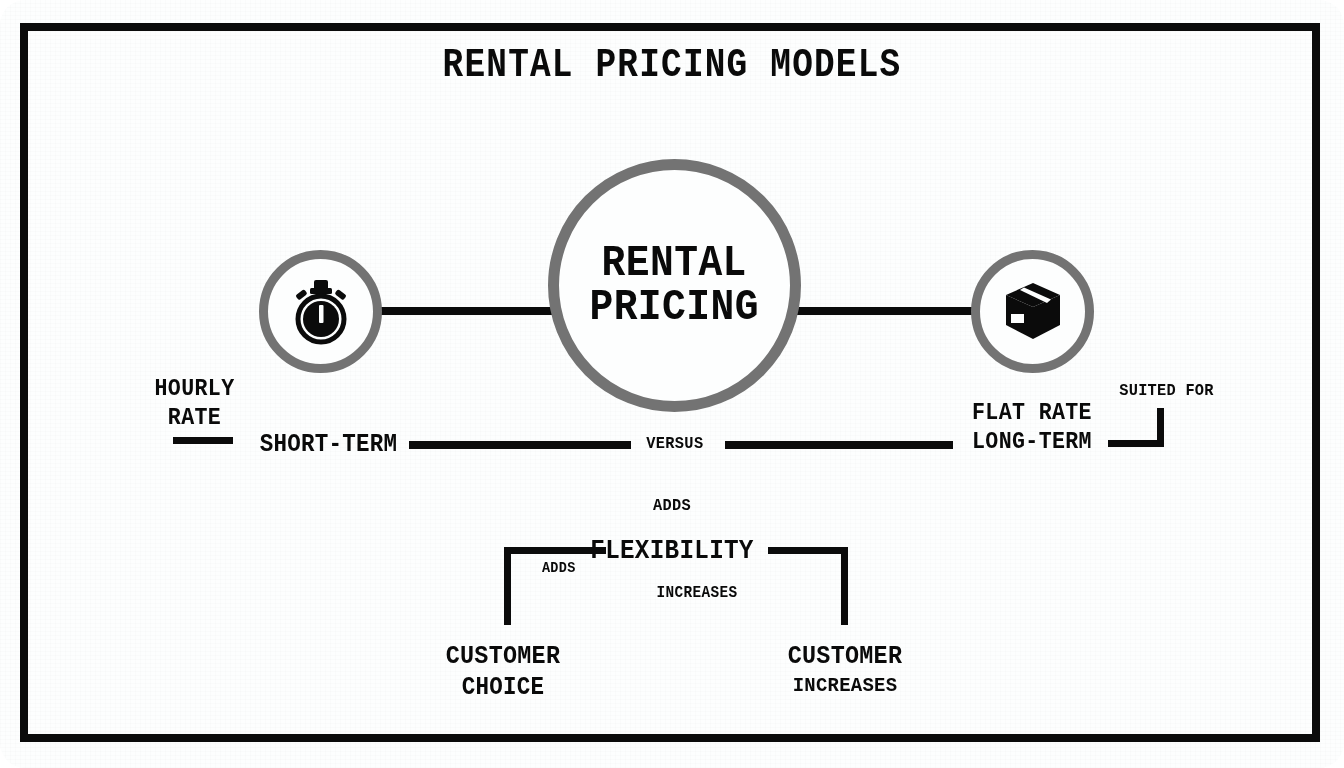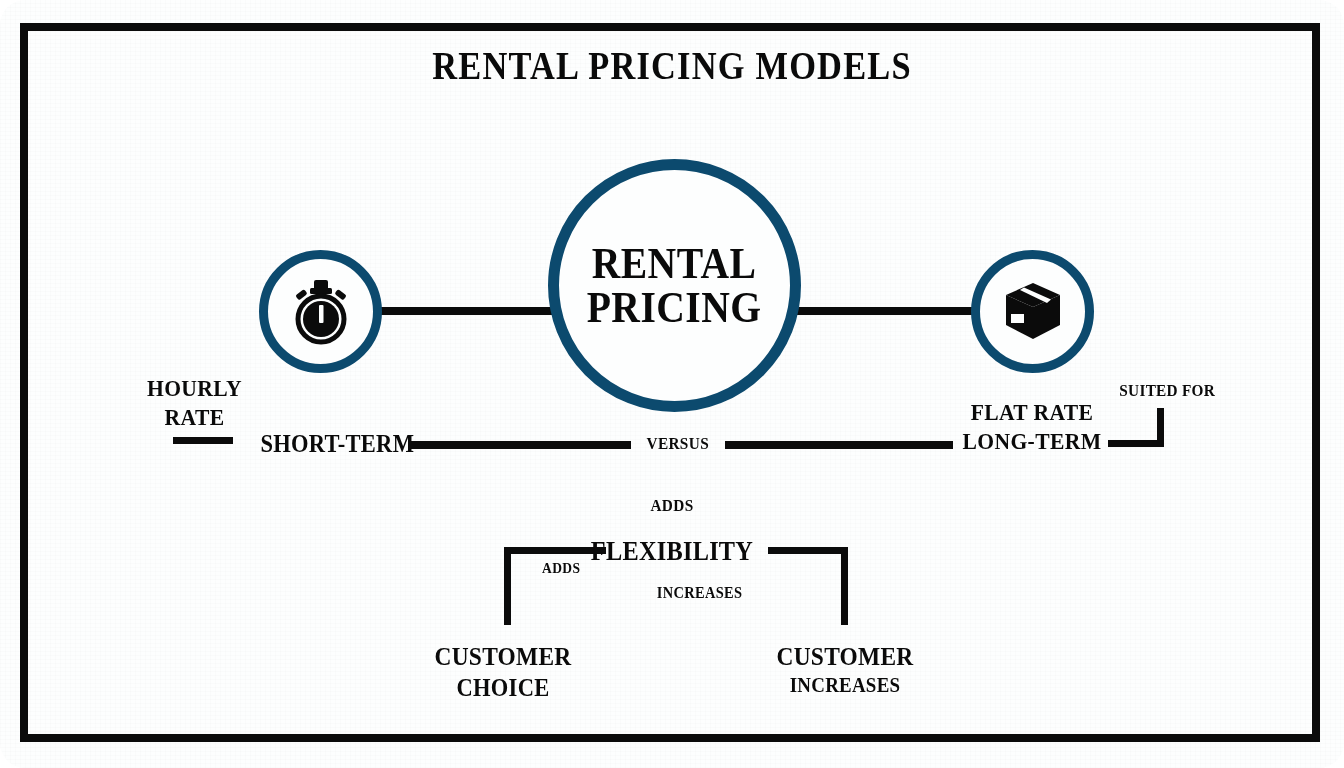--- a/index.html
+++ b/index.html
@@ -6,21 +6,21 @@
     margin: 0;
     padding: 0;
     background: #ffffff;
   }
   #canvas {
     position: relative;
     width: 1344px;
     height: 768px;
     background: #fdfefe;
     overflow: hidden;
-    font-family: Liberation Serif, serif;
+    font-family: Liberation Mono, monospace;
     color: #0a0a0a;
     border-radius: 25px;
   }
   
   #canvas::before {
     content: "";
     position: absolute;
     inset: 0;
     background:
       repeating-linear-gradient(0deg, rgba(0,0,0,0.012) 0px, rgba(0,0,0,0.012) 1px, rgba(255,255,255,0) 1px, rgba(255,255,255,0) 4px),
@@ -47,21 +47,21 @@
     letter-spacing: 1.4px;
     transform: scaleX(0.86);
     transform-origin: center top;
     line-height: 1.1;
     white-space: nowrap;
   }
   .circle {
     position: absolute;
     border-radius: 50%;
     background: #fdfefe;
-    border: 9px solid #0c4a6e;
+    border: 9px solid #737373;
     box-sizing: border-box;
     display: flex;
     align-items: center;
     justify-content: center;
     z-index: 3;
   }
   .circle-main {
     left: 548px;
     top: 159px;
     width: 253px;

